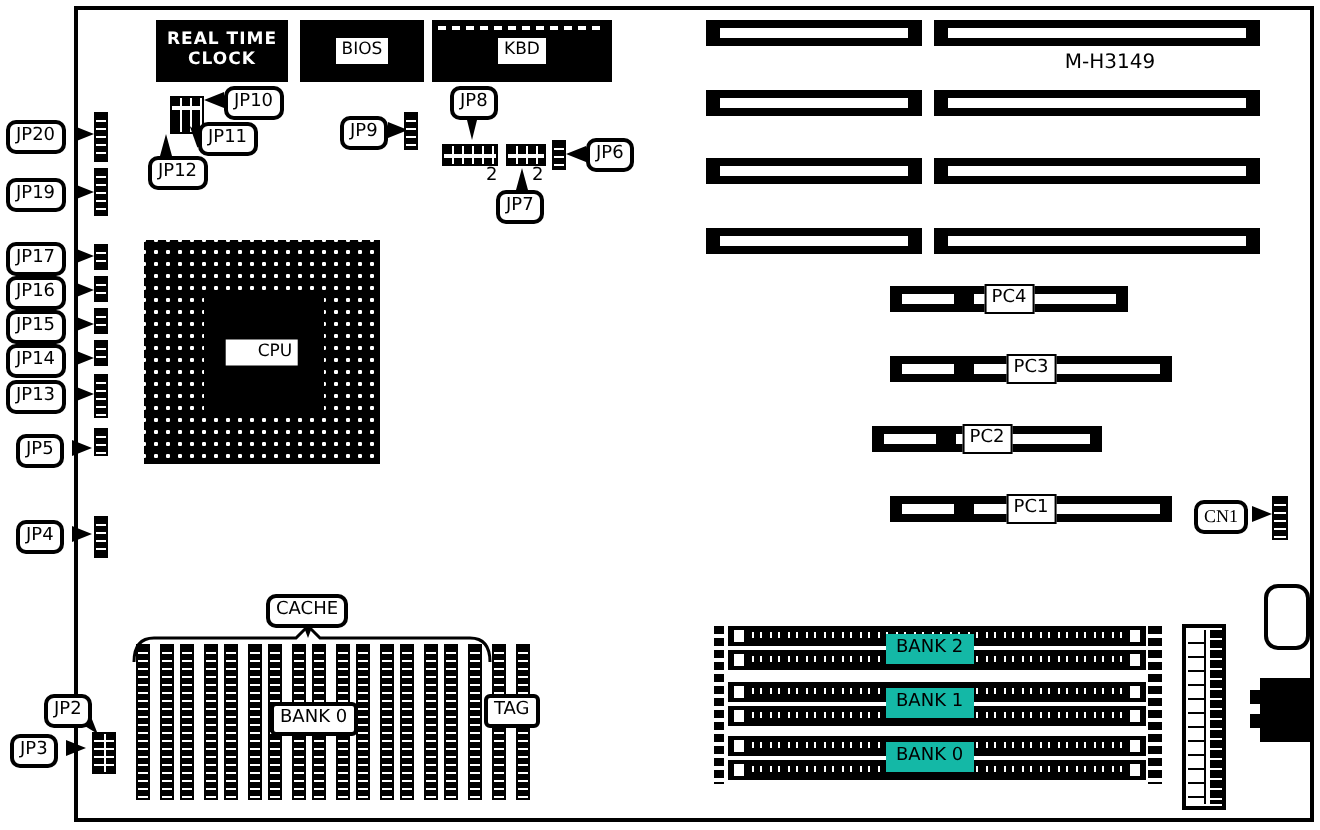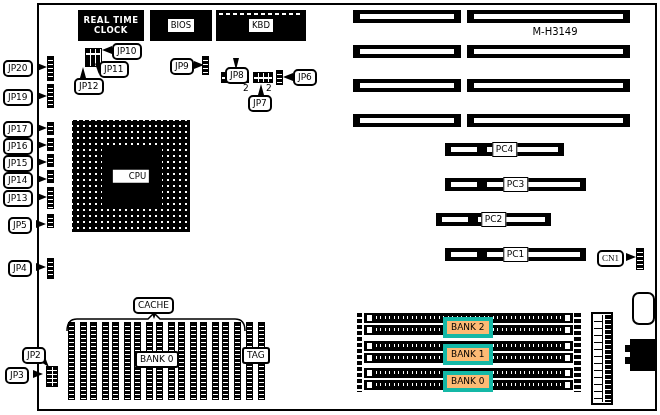--- a/index.html
+++ b/index.html
@@ -51,21 +51,21 @@
   .dip { }
   .dip .bar { position:absolute; top:0; bottom:0; width:7px; border:1px solid #000;
     background: repeating-linear-gradient(180deg,#000 0 3px,#fff 3px 4px); }
   .dip .b1 { left:0; } .dip .b2 { left:12px; }
   
   .simm { background:#000; }
   .simm .ticks { position:absolute; left:12px; right:12px; top:3px; height:3px;
     background: repeating-linear-gradient(90deg,#fff 0 1px, transparent 1px 4px, #fff 4px 5px, transparent 5px 9px); }
   .simm .clip { position:absolute; top:2px; width:5px; height:6px; background:#fff; }
   .simm .cl { left:3px; } .simm .cr { right:3px; }
-  .bankbadge { background:#fdba74; border:4px solid #14b8a6; font-size:9px; line-height:1; padding:2px 4px; white-space:nowrap; z-index:4; }
+  .bankbadge { background:#14b8a6; border:1px solid #14b8a6; font-size:9px; line-height:1; padding:2px 4px; white-space:nowrap; z-index:4; }
   .endcap { background: repeating-linear-gradient(180deg,#000 0 4px,#fff 4px 6px); background-color:#000; }
   
   .pwr { background:#fff; border:2px solid #000; }
   .pwr .cells { position:absolute; left:1px; top:1px; bottom:1px; width:9px;
     border-right:1px solid #000;
     background: repeating-linear-gradient(180deg, transparent 0 6px, #000 6px 7px); }
   .pwr .strip { position:absolute; left:12px; top:1px; bottom:1px; width:6px;
     background: repeating-linear-gradient(180deg,#000 0 4px,#fff 4px 5px); background-color:#000; }
   .model { font-size:10px; line-height:1; }
   .kbopen { border:2px solid #000; border-radius:7px; background:#fff; }
@@ -289,21 +289,21 @@
   <div class="abs tri-l" style="left:102px; top:46px;"></div>
   <div class="abs jpbadge" style="left:99px; top:61px;">JP11</div>
   <div class="abs tri-u" style="left:95px; top:62px; transform:rotate(-35deg);"></div>
   <div class="abs jpbadge" style="left:74px; top:78px;">JP12</div>
   <div class="abs tri-u" style="left:80px; top:67px;"></div>
 
   <div class="abs jpbadge" style="left:170px; top:58px;">JP9</div>
   <div class="abs tri-r" style="left:194px; top:61px;"></div>
   <div class="abs jblock" style="left:202px; top:56px; width:7px; height:19px;"></div>
 
-  <div class="abs jpbadge" style="left:225px; top:43px;margin-top:24px;">JP8</div>
+  <div class="abs jpbadge" style="left:225px; top:43px;">JP8</div>
   <div class="abs tri-d" style="left:233px; top:58px;"></div>
   <div class="abs jblock-h" style="left:221px; top:72px; width:28px; height:11px;"></div>
   <div class="abs pin2" style="left:243px; top:84px;">2</div>
 
   <div class="abs jblock-h" style="left:253px; top:72px; width:20px; height:11px;"></div>
   <div class="abs pin2" style="left:266px; top:84px;">2</div>
   <div class="abs tri-u" style="left:258px; top:84px;"></div>
   <div class="abs jpbadge" style="left:248px; top:95px;">JP7</div>
 
   <div class="abs jblock" style="left:276px; top:70px; width:7px; height:15px;"></div>

